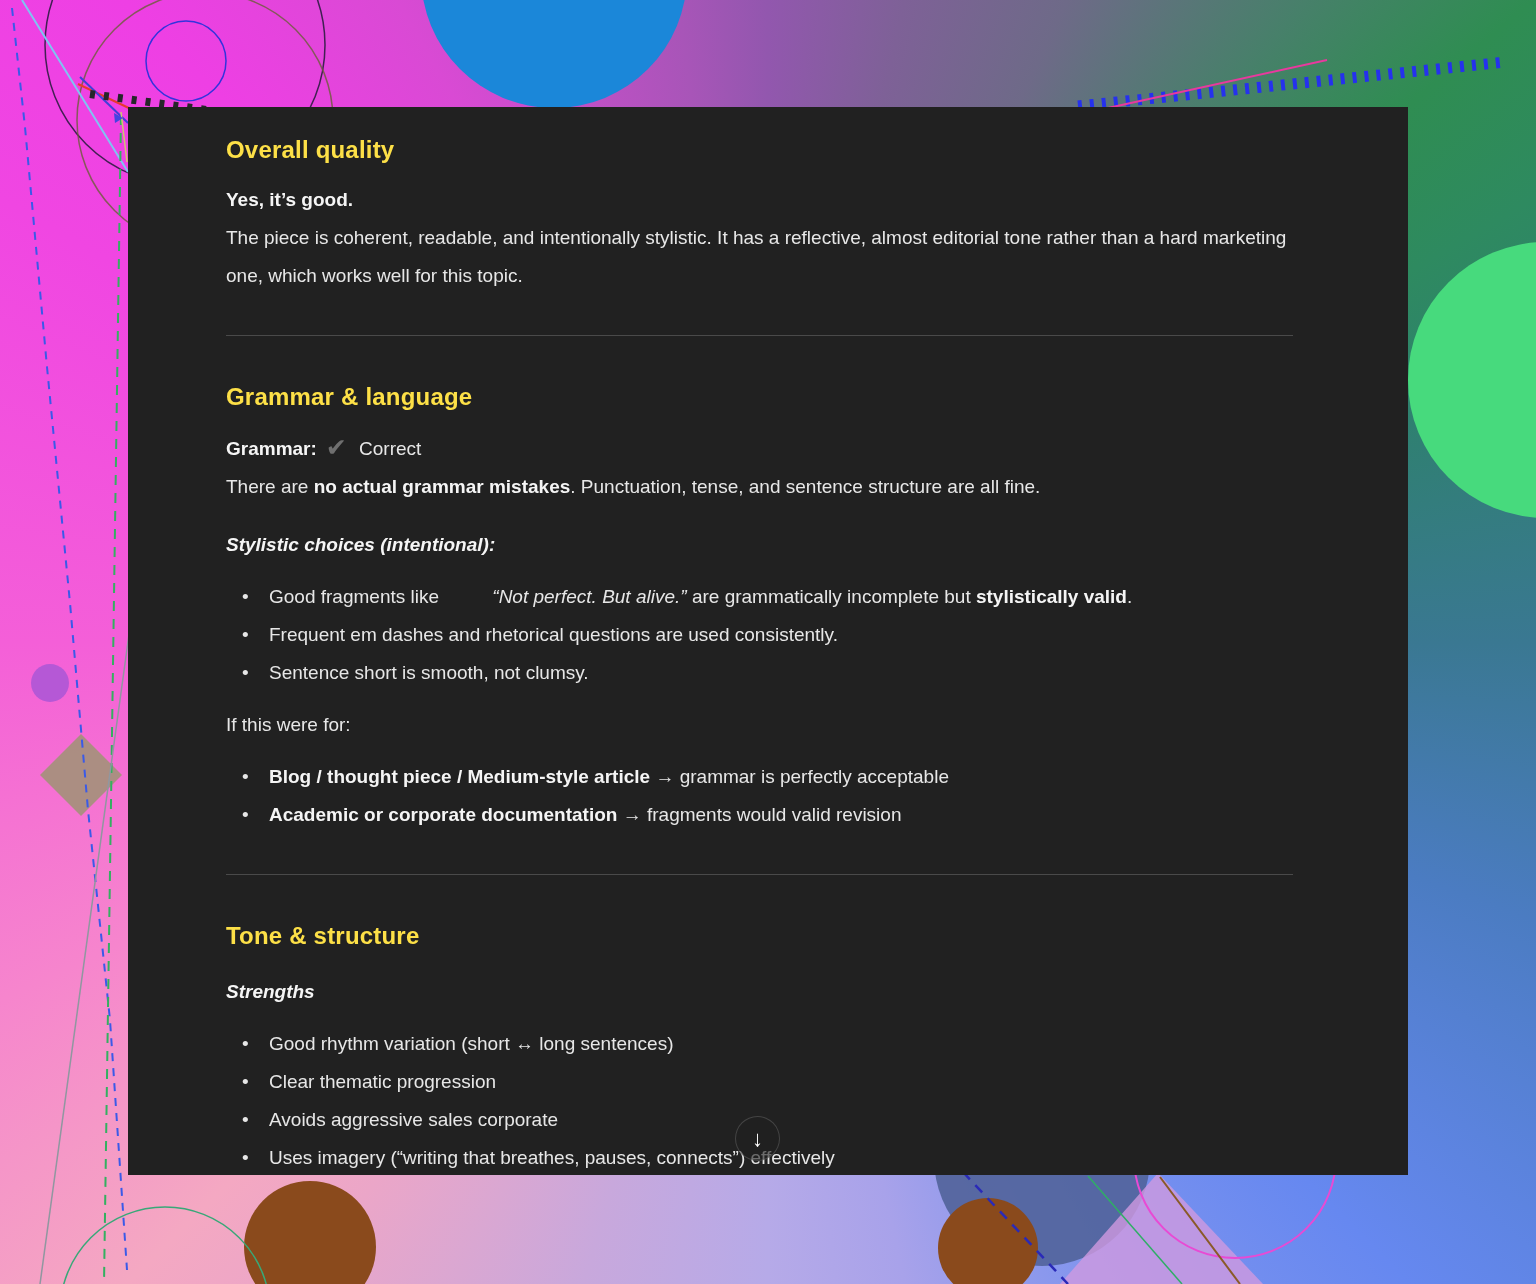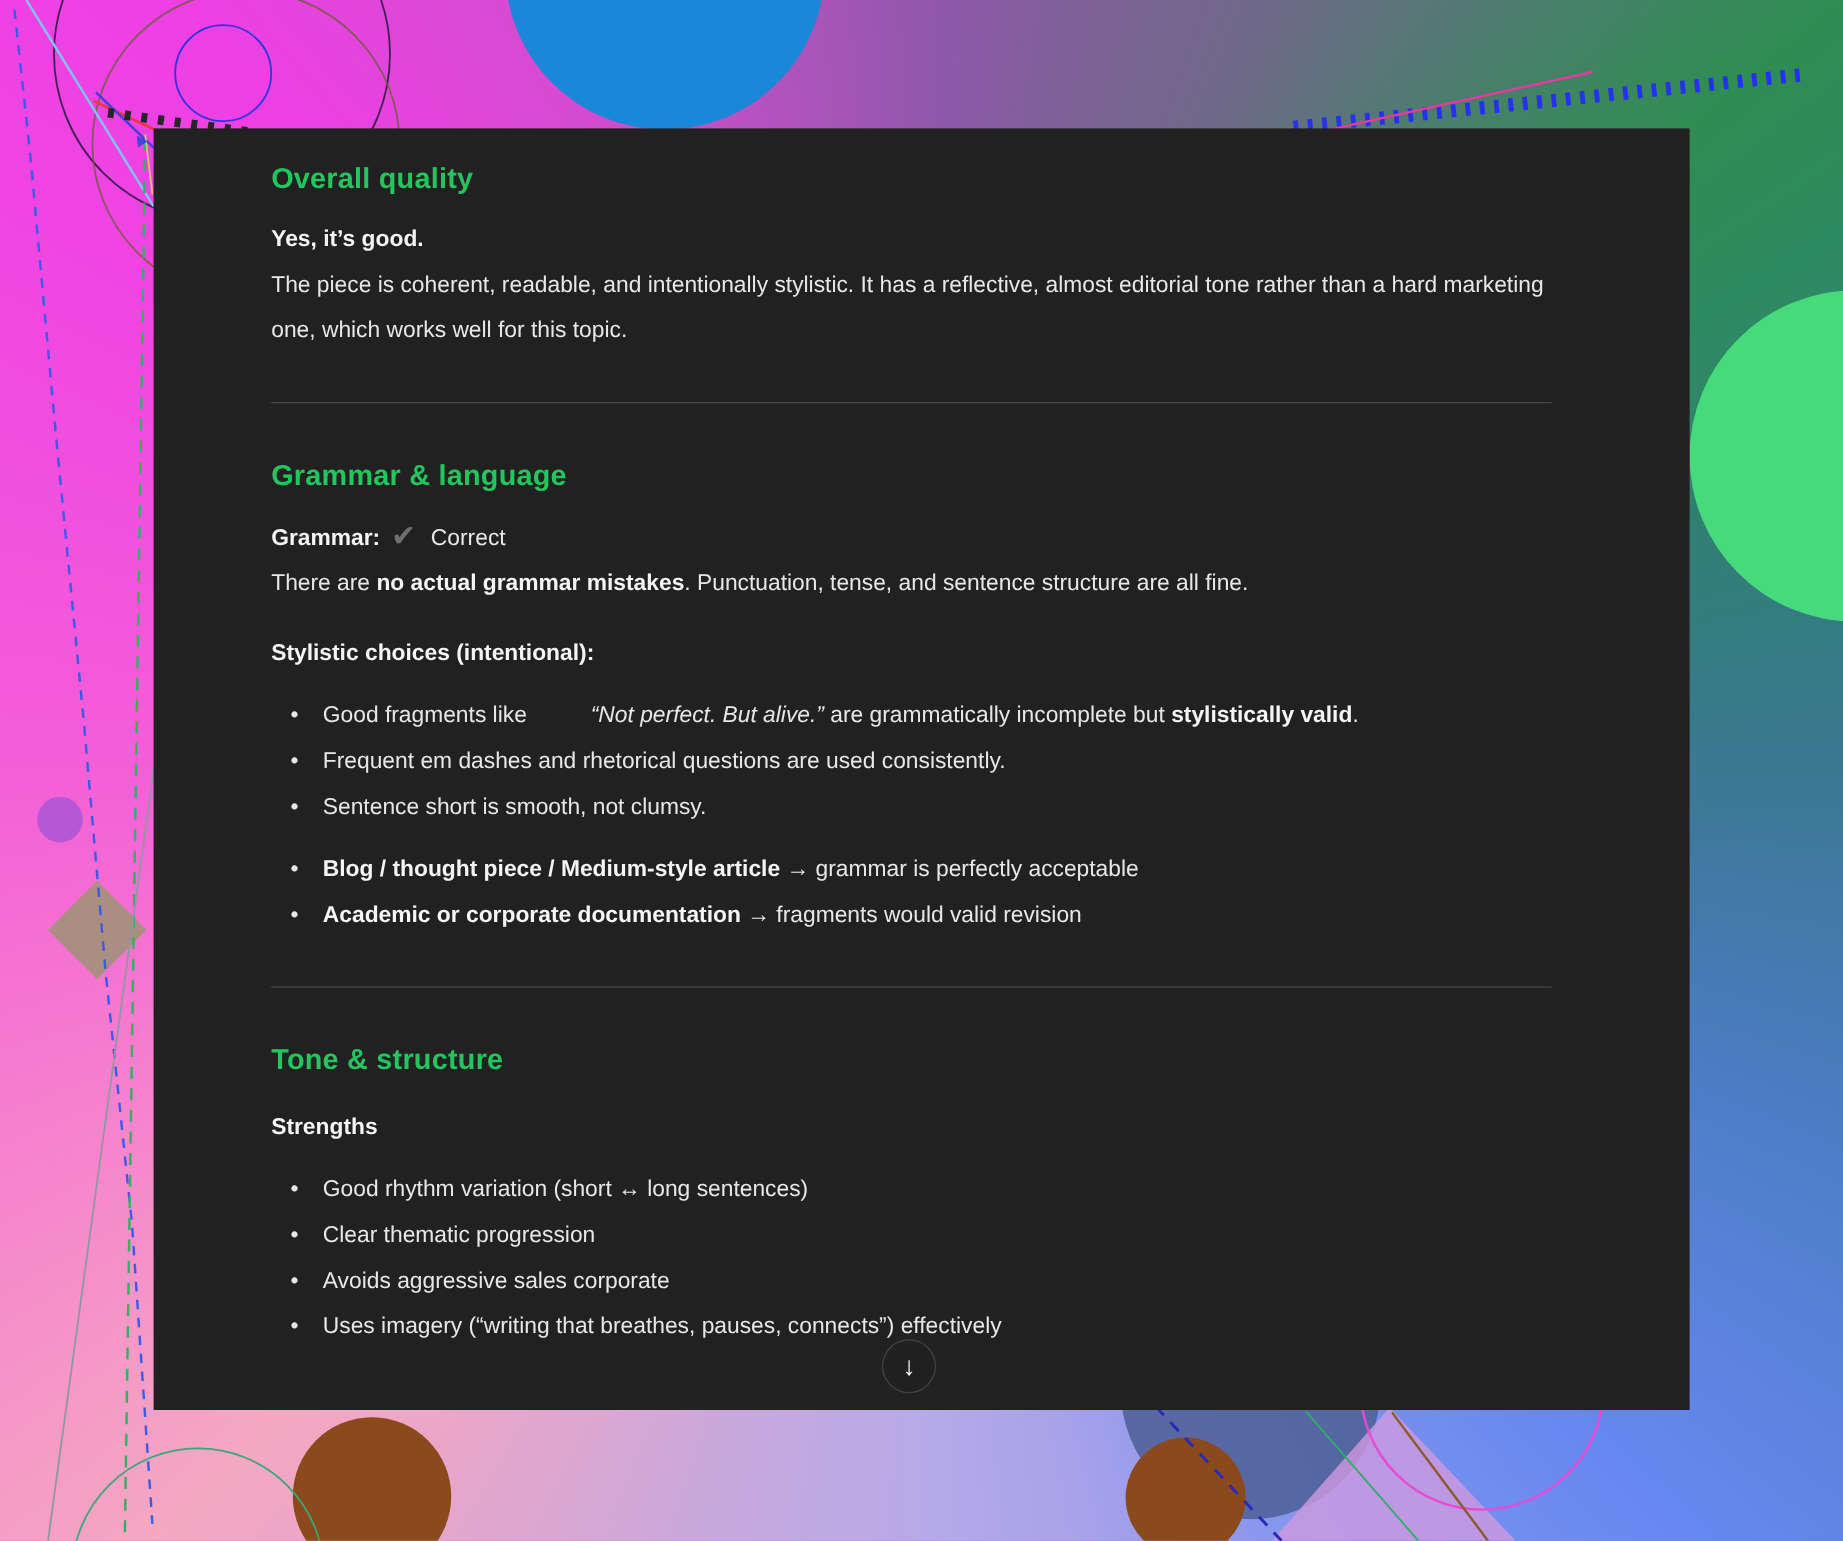--- a/index.html
+++ b/index.html
@@ -14,24 +14,24 @@
       #d94ad4 330deg,#a855b8 352deg,#9257ae 360deg);
     font-family:"Liberation Sans","DejaVu Sans",sans-serif;
   }
   .decor{position:absolute;left:0;top:0;z-index:1;pointer-events:none;}
   .panel{
     position:absolute;left:128px;top:107px;width:1280px;height:1068px;
     background:#212121;z-index:5;box-sizing:border-box;
     padding:26px 115px 0 98px;
     color:#e7e7e7;font-size:19px;overflow:hidden;
   }
-  .panel h2{color:#22c55e;font-size:24px;line-height:34px;font-weight:700;margin:44px 0 0;letter-spacing:.2px;}
+  .panel h2{color:#fde047;font-size:24px;line-height:34px;font-weight:700;margin:44px 0 0;letter-spacing:.2px;}
   .panel h2:first-child{margin-top:0;}
   .panel p{margin:14px 0 0;line-height:38px;}
-  .panel p.subhead{margin-top:20px;}
+  .panel p.subhead{margin-top:20px;font-style:italic;}
   .panel strong{color:#f5f5f5;font-weight:700;margin-top:14px;}
   .panel em{font-style:italic;margin-left:48px;}
   .panel ul{margin:14px 0 0;padding:0;}
   .panel li{list-style:none;position:relative;padding-left:43px;line-height:38px;}
   .panel li .marker{position:absolute;left:16px;top:0;color:#e7e7e7;}
   .panel hr{border:none;border-top:1px solid #4a4a4a;margin:40px 0 0;}
   .check{color:#6f6f6f;font-size:25px;font-weight:400;margin:0 7px 0 9px;vertical-align:-1px;}
   .scroll-btn{
     position:absolute;left:735px;top:1116px;width:45px;height:45px;border-radius:50%;
     background:rgba(33,33,33,.62);border:1px solid rgba(255,255,255,.16);
@@ -83,20 +83,21 @@
         <p><strong>Yes, it’s good.</strong><br><span>The piece is coherent, readable, and intentionally stylistic. It has a reflective, almost editorial tone rather than a hard marketing one, which works well for this topic.</span></p>
         <hr>
         <h2>Grammar &amp; language</h2>
         <p><strong>Grammar:</strong><span class="check">✔</span><span> Correct</span><br><span>There are </span><strong>no actual grammar mistakes</strong><span>. Punctuation, tense, and sentence structure are all fine.</span></p>
         <p class="subhead"><strong>Stylistic choices (intentional):</strong></p>
         <ul>
           <li><span class="marker">•</span><span><span>Good fragments like </span><em>“Not perfect. But alive.”</em><span> are grammatically incomplete but </span><strong>stylistically valid</strong><span>.</span></span></li>
           <li><span class="marker">•</span><span><span>Frequent em dashes and rhetorical questions are used consistently.</span></span></li>
           <li><span class="marker">•</span><span><span>Sentence short is smooth, not clumsy.</span></span></li>
         </ul>
+        <p><span>If this were for:</span></p>
         <ul>
           <li><span class="marker">•</span><span><strong>Blog / thought piece / Medium-style article</strong><span> → grammar is perfectly acceptable</span></span></li>
           <li><span class="marker">•</span><span><strong>Academic or corporate documentation</strong><span> → fragments would valid revision</span></span></li>
         </ul>
         <hr>
         <h2>Tone &amp; structure</h2>
         <p class="subhead"><strong>Strengths</strong></p>
         <ul>
           <li><span class="marker">•</span><span><span>Good rhythm variation (short ↔ long sentences)</span></span></li>
           <li><span class="marker">•</span><span><span>Clear thematic progression</span></span></li>

